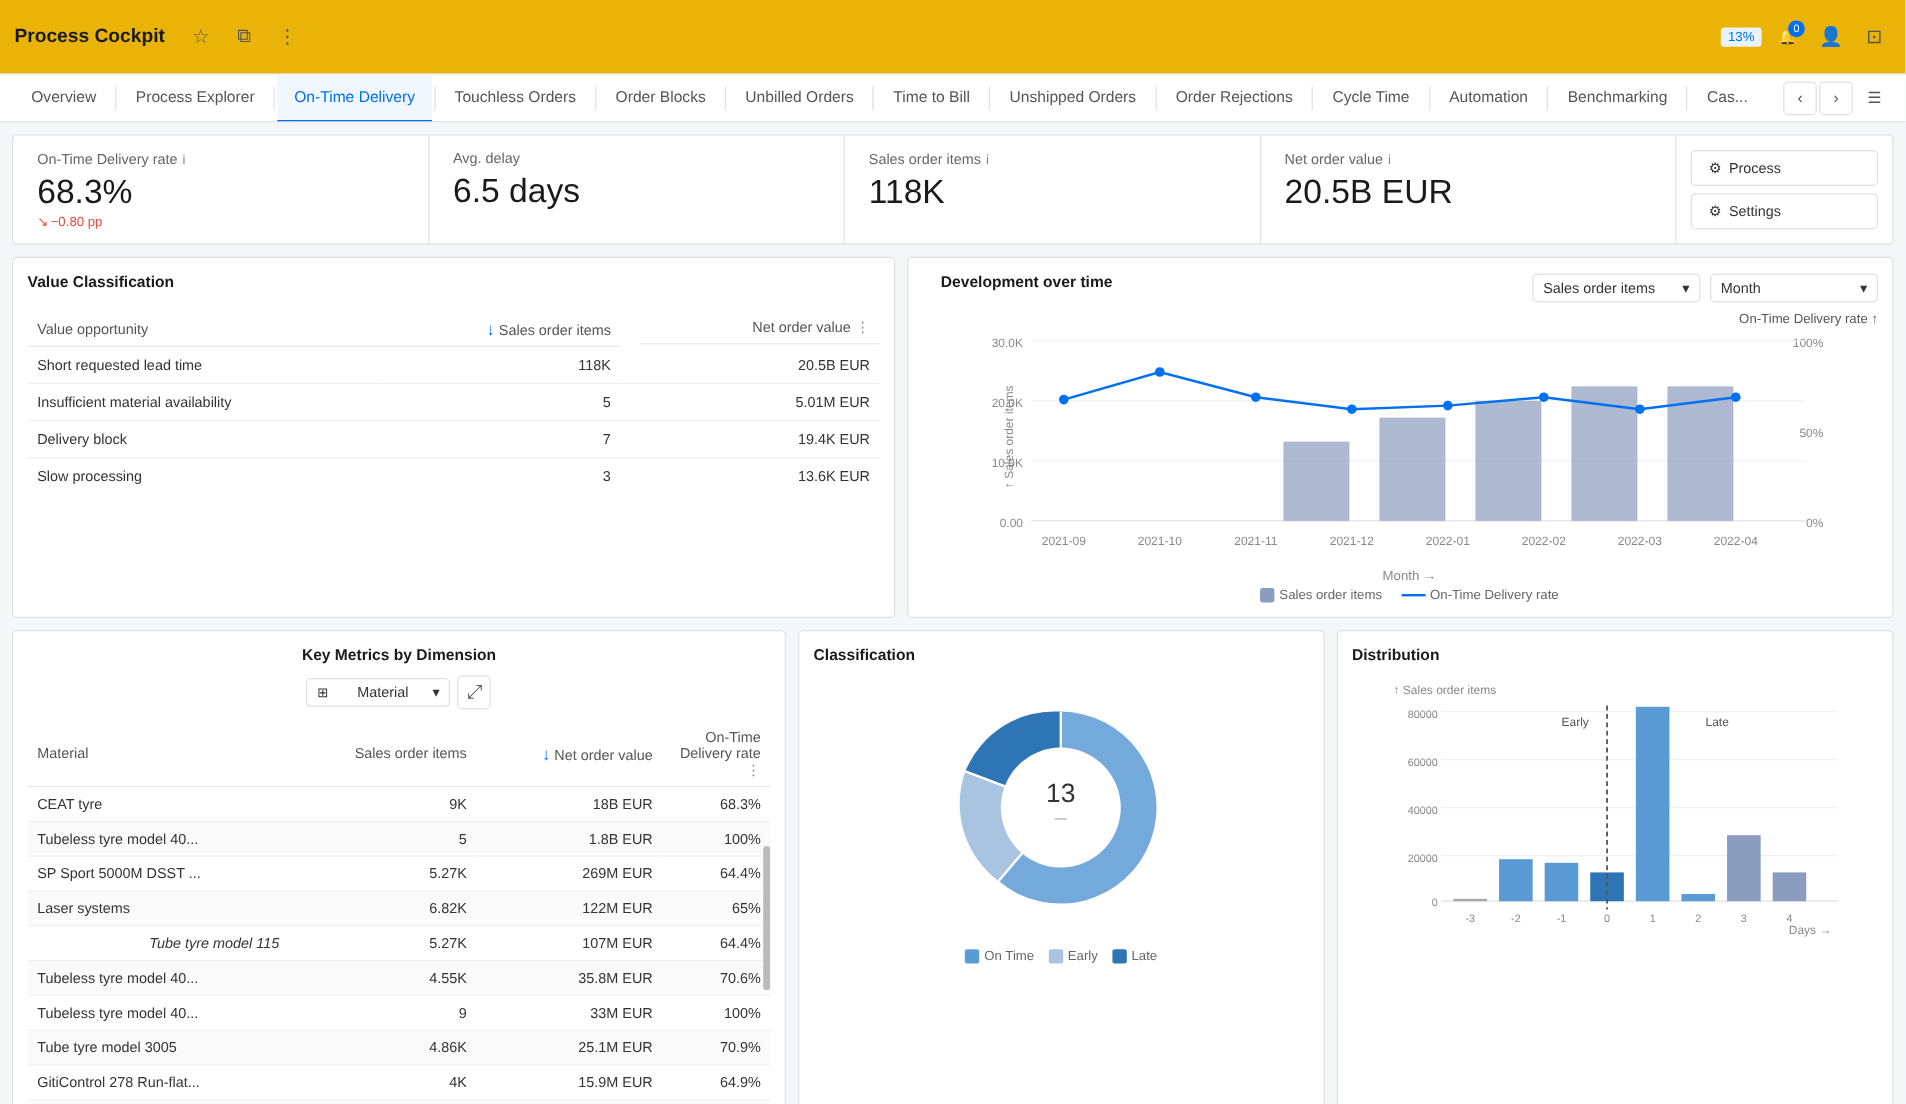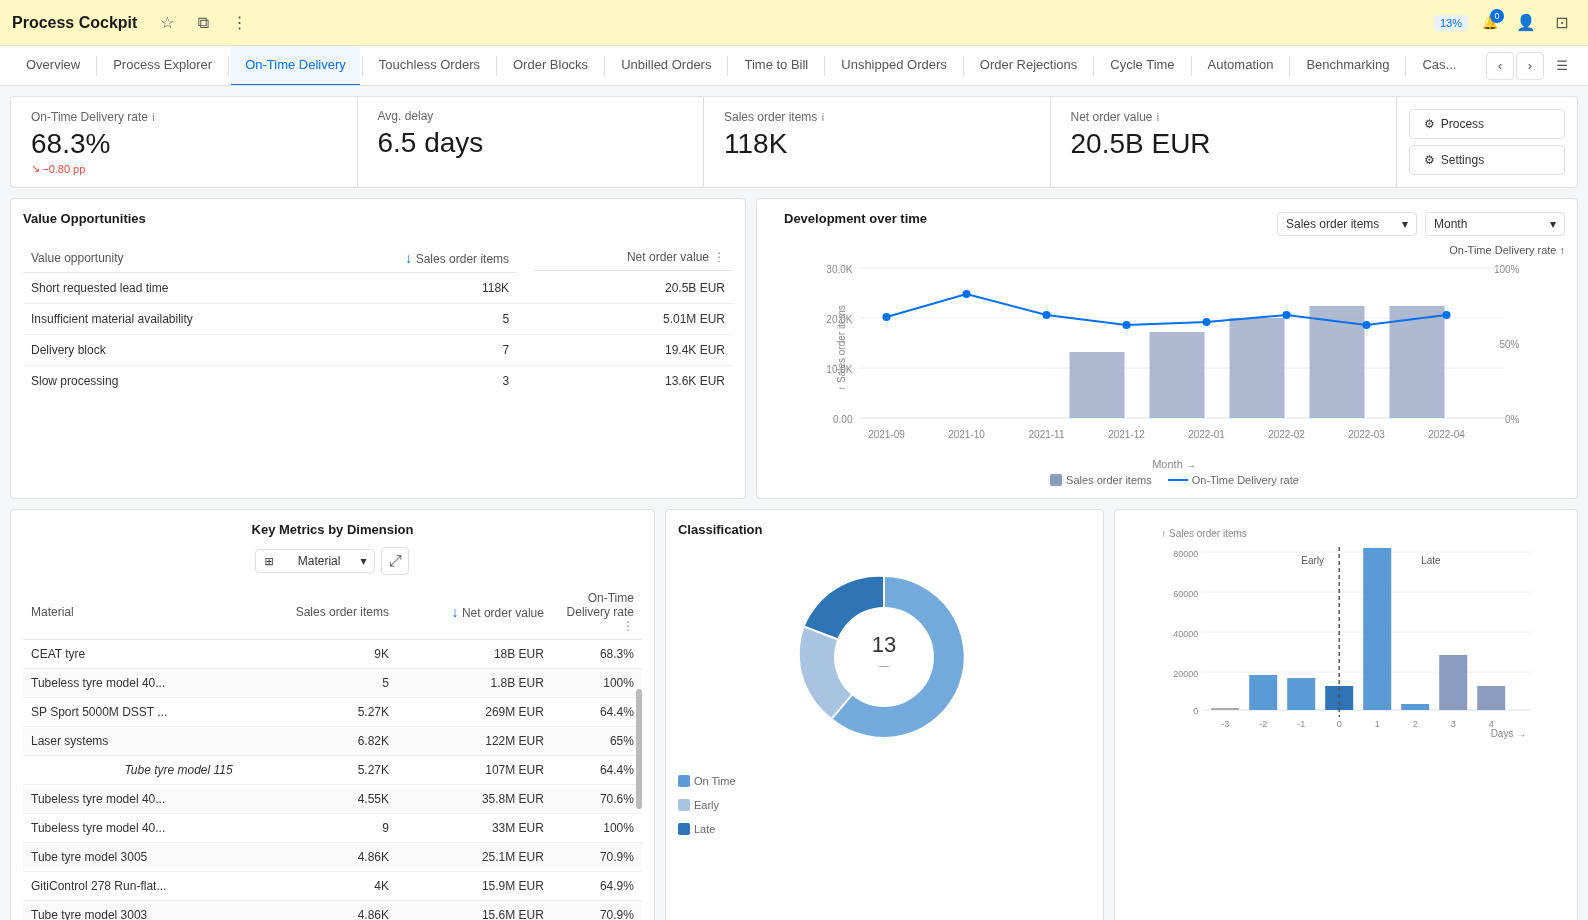--- a/index.html
+++ b/index.html
@@ -1,19 +1,19 @@
 <!DOCTYPE html>
 <html><head>
   <meta charset="utf-8">
   <style>
     * { box-sizing: border-box; margin: 0; padding: 0; }
     body { font-family: -apple-system, BlinkMacSystemFont, 'Segoe UI', Arial, sans-serif; font-size: 13px; background: #f5f6f7; color: #333; overflow-x: hidden; }
     
     
-    .app-header { display: flex; align-items: center; padding: 6px 12px; background: #fef9c3; border-bottom: 1px solid #e0e0e0; height: 46px; }
+    .app-header { display: flex; align-items: center; padding: 6px 12px; background: #eab308; border-bottom: 1px solid #e0e0e0; height: 62px; }
     .app-title { font-size: 16px; font-weight: 600; color: #1a1a1a; margin-right: 16px; }
     .header-icons { display: flex; gap: 8px; align-items: center; }
     .header-icon { width: 28px; height: 28px; display: flex; align-items: center; justify-content: center; cursor: pointer; color: #555; font-size: 16px; border-radius: 4px; }
     .header-spacer { flex: 1; }
     .header-right { display: flex; align-items: center; gap: 8px; }
     .notification-badge { position: relative; display: flex; align-items: center; justify-content: center; width: 28px; height: 28px; cursor: pointer; }
     .badge-count { position: absolute; top: 0; right: 0; background: #0070f2; color: white; border-radius: 50%; width: 14px; height: 14px; font-size: 9px; display: flex; align-items: center; justify-content: center; }
     .percent-indicator { font-size: 11px; color: #0070f2; background: #e8f3ff; padding: 2px 6px; border-radius: 3px; }
     
     
@@ -80,21 +80,21 @@
     .km-table { width: 100%; border-collapse: collapse; }
     .km-table th { font-size: 12px; color: #555; font-weight: 500; padding: 6px 8px; text-align: right; border-bottom: 1px solid #e8e8e8; }
     .km-table th:first-child { text-align: left; }
     .km-table td { padding: 7px 8px; border-bottom: 1px solid #f0f0f0; font-size: 12px; text-align: right; }
     .km-table td:first-child { text-align: left; }
     .km-table tr:nth-child(even) td { background: #fafafa; }
     .km-wrapper { position: relative; overflow: hidden; }
     
     
     .donut-container { display: flex; align-items: center; justify-content: center; padding: 10px; }
-    .donut-legend { display: flex; gap: 12px; justify-content: center; font-size: 11px; color: #666; margin-top: 8px; flex-direction: column; }
+    .donut-legend { display: flex; gap: 12px; justify-content: center; font-size: 11px; color: #666; margin-top: 8px; }
     
     
     .dist-chart { position: relative; height: 220px; }
     
     
     svg { overflow: visible; }
     .scrollbar-thumb { position: absolute; right: 0; top: 30%; width: 6px; height: 35%; background: #bbb; border-radius: 3px; }
   </style>
 </head>
 <body>
@@ -195,21 +195,21 @@
         <span>⚙</span>
         <span>Settings</span>
       </button>
     </div>
   </div>
 
   <div class="content-row">
 
     <div class="panel value-opp">
       <div class="vo-header-row">
-        <div class="panel-title">Value Opportunities</div>
+        <div class="panel-title">Value Classification</div>
       </div>
       <table class="vo-table">
         <thead>
           <tr>
             <th>Value opportunity</th>
             <th>
               <span class="sort-icon">↓</span>
               <span>Sales order items</span>
             </th>
             <th style="display:flex;align-items:center;justify-content:flex-end;gap:4px;">
@@ -453,20 +453,21 @@
           <span>Early</span>
         </div>
         <div class="legend-item">
           <div class="legend-box" style="background:#2e75b6;"></div>
           <span>Late</span>
         </div>
       </div>
     </div>
 
     <div class="panel distribution">
+      <div class="panel-title">Distribution</div>
       <div class="dist-chart">
         <svg width="100%" height="230" viewBox="0 0 380 230">
 
           <text x="5" y="15" font-size="10" fill="#888">↑ Sales order items</text>
 
           <text x="42" y="35" font-size="9" fill="#888" text-anchor="end">80000</text>
           <text x="42" y="75" font-size="9" fill="#888" text-anchor="end">60000</text>
           <text x="42" y="115" font-size="9" fill="#888" text-anchor="end">40000</text>
           <text x="42" y="155" font-size="9" fill="#888" text-anchor="end">20000</text>
           <text x="42" y="192" font-size="9" fill="#888" text-anchor="end">0</text>

